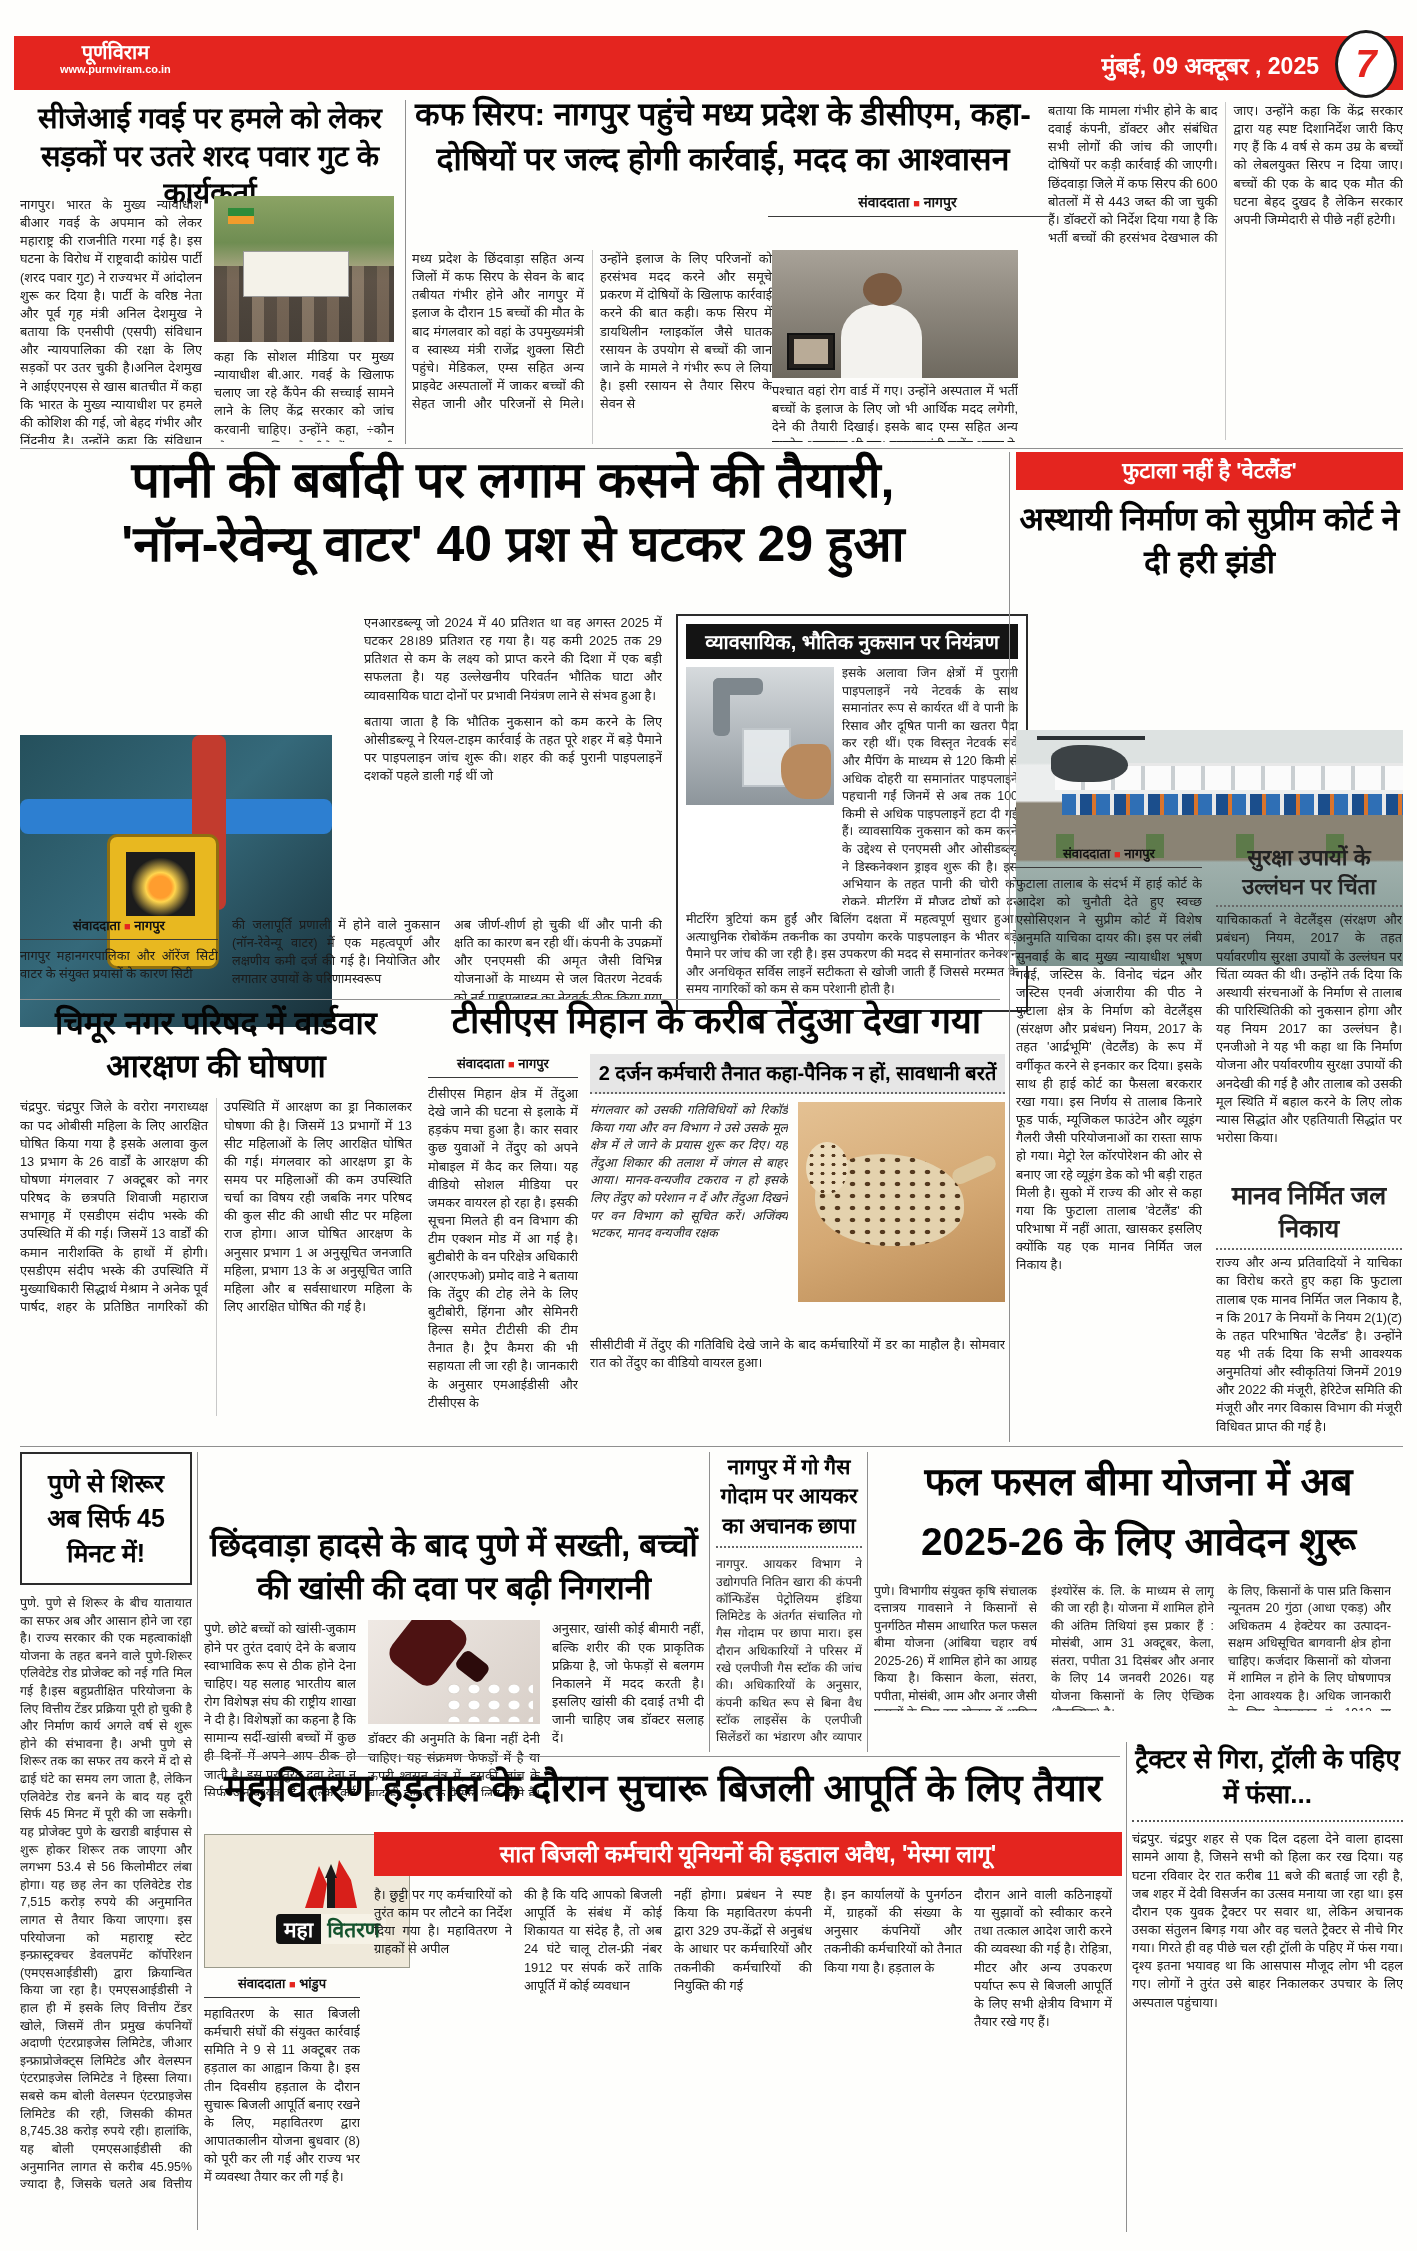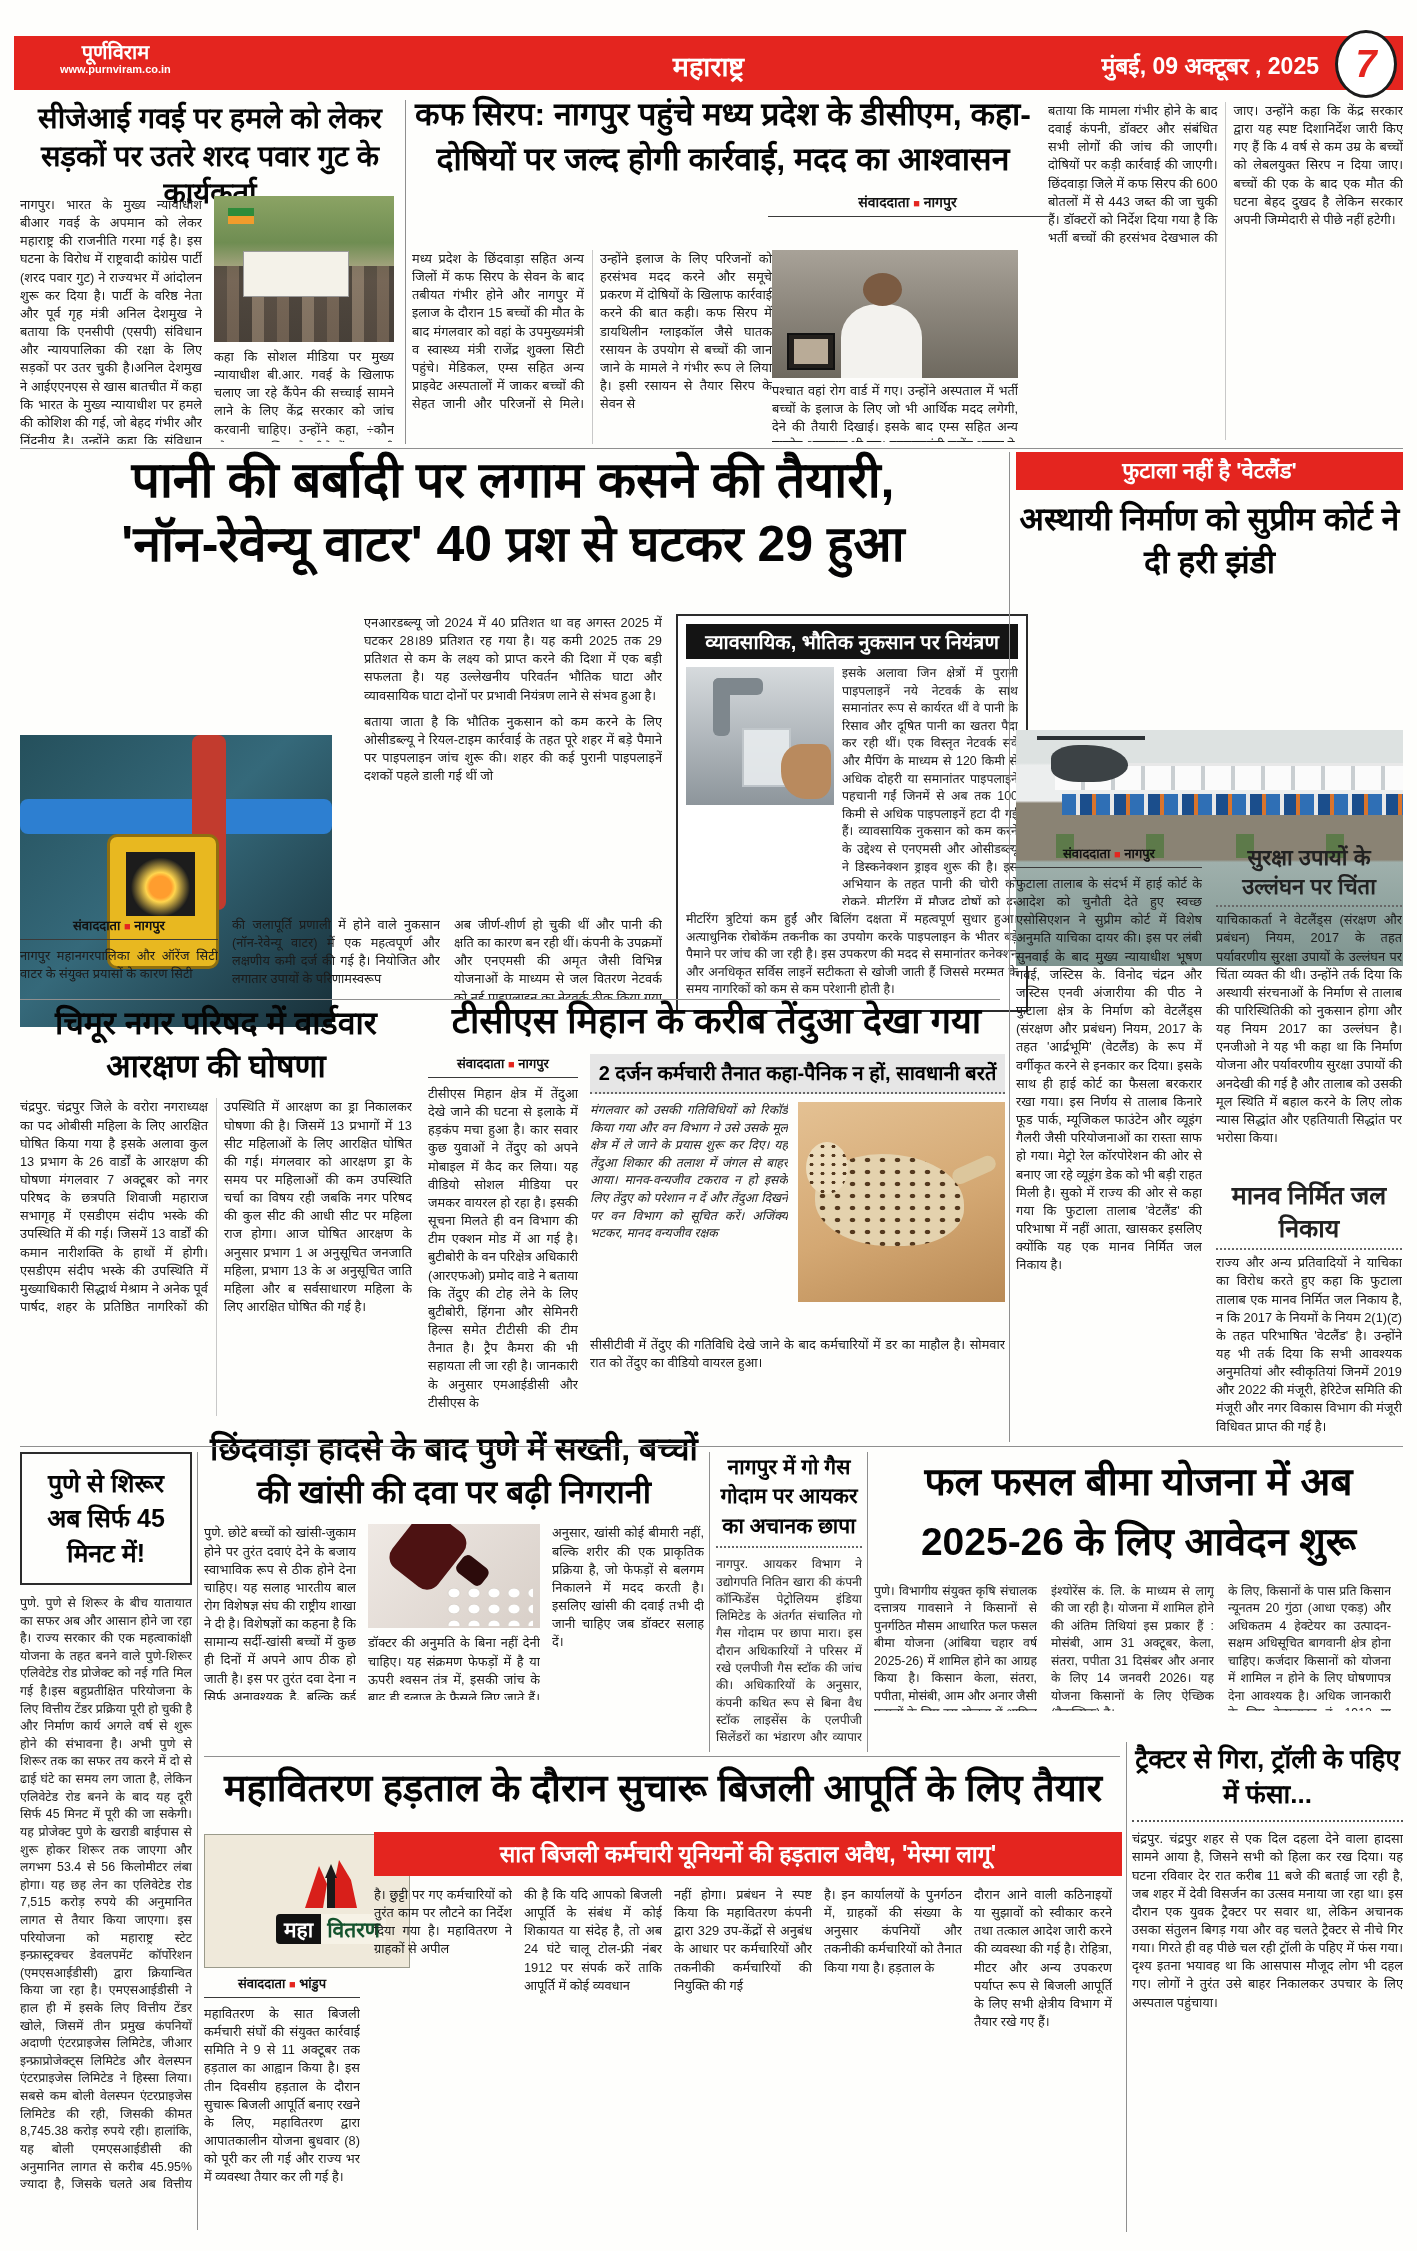--- a/index.html
+++ b/index.html
@@ -89,21 +89,21 @@
   .fut-cols{position:absolute;top:392px;left:0;width:387px;height:600px;display:flex;gap:14px;}
   .subhead{font-weight:bold;text-align:center;color:#222;}
   .chimur{left:20px;top:1002px;width:392px;height:438px;}
   .chimur .hl{font-size:32px;line-height:1.35;}
   .leopard{left:428px;top:995px;width:577px;height:447px;}
   .leopard .hl{font-size:36px;}
   .leo-sub{background:#e6e6e6;font-weight:bold;font-size:20px;text-align:center;line-height:38px;height:38px;border-bottom:2px dotted #666;}
   .italic-note{font-size:12.4px;line-height:1.42;font-style:italic;text-align:justify;color:#222;overflow:hidden;}
   .shirur{left:20px;top:1452px;width:172px;height:778px;}
   .shirur .box-hl{border:2px solid #2c2c2c;padding:12px 6px;font-size:25px;line-height:1.4;}
-  .coughmed{left:204px;top:1428px;width:500px;height:302px;}
+  .coughmed{left:204px;top:1524px;width:500px;height:302px;}
   .coughmed .hl{font-size:32px;line-height:1.35;}
   .gogas{left:716px;top:1452px;width:146px;height:302px;}
   .gogas .hl{font-size:21px;line-height:1.4;border-bottom:2px dotted #666;padding-bottom:6px;}
   .fruit{left:874px;top:1452px;width:529px;height:302px;}
   .fruit .hl{font-size:39px;line-height:1.55;}
   .mv{left:204px;top:1760px;width:918px;height:472px;}
   .mv .hl{font-size:38px;}
   .mv .kicker{position:absolute;left:170px;top:72px;width:748px;height:44px;font-size:23px;line-height:44px;}
   .mv-cols{position:absolute;left:170px;top:126px;width:748px;height:340px;display:flex;gap:12px;}
   .mv-logo{position:absolute;left:0;top:74px;width:156px;height:132px;background:#efe9da;border:1px solid #9a9a8a;
@@ -118,21 +118,20 @@
 </head>
 <body>
 
 <div class="paper">
 
   <div class="abs masthead">
     <div class="abs mast-brand">
       <div class="b1">पूर्णविराम</div>
       <div class="b2">www.purnviram.co.in</div>
     </div>
-    <div class="abs mast-section">महाराष्ट्र</div>
     <div class="abs mast-date">मुंबई, 09 अक्टूबर , 2025</div>
     <div class="abs page-circle">7</div>
   </div>
 
   <div class="abs a1">
     <div class="hl">सीजेआई गवई पर हमले को लेकर सड़कों पर उतरे शरद पवार गुट के कार्यकर्ता</div>
     <div class="row">
       <div class="bt" style="width:182px;height:248px;">नागपुर। भारत के मुख्य न्यायाधीश बीआर गवई के अपमान को लेकर महाराष्ट्र की राजनीति गरमा गई है। इस घटना के विरोध में राष्ट्रवादी कांग्रेस पार्टी (शरद पवार गुट) ने राज्यभर में आंदोलन शुरू कर दिया है। पार्टी के वरिष्ठ नेता और पूर्व गृह मंत्री अनिल देशमुख ने बताया कि एनसीपी (एसपी) संविधान और न्यायपालिका की रक्षा के लिए सड़कों पर उतर चुकी है।अनिल देशमुख ने आईएएनएस से खास बातचीत में कहा कि भारत के मुख्य न्यायाधीश पर हमले की कोशिश की गई, जो बेहद गंभीर और निंदनीय है। उन्होंने कहा कि संविधान राष्ट्र की आत्मा है और उसकी रक्षा करना हर नागरिक का कर्तव्य है। लेकिन आज देश में कुछ ऐसे संगठन सक्रिय हैं जो संविधान का सम्मान नहीं करते और उसमें बदलाव की बात करते हैं। देशमुख ने</div>
       <div style="width:180px;">
         <div class="photo ph-protest" style="width:180px;height:146px;">

